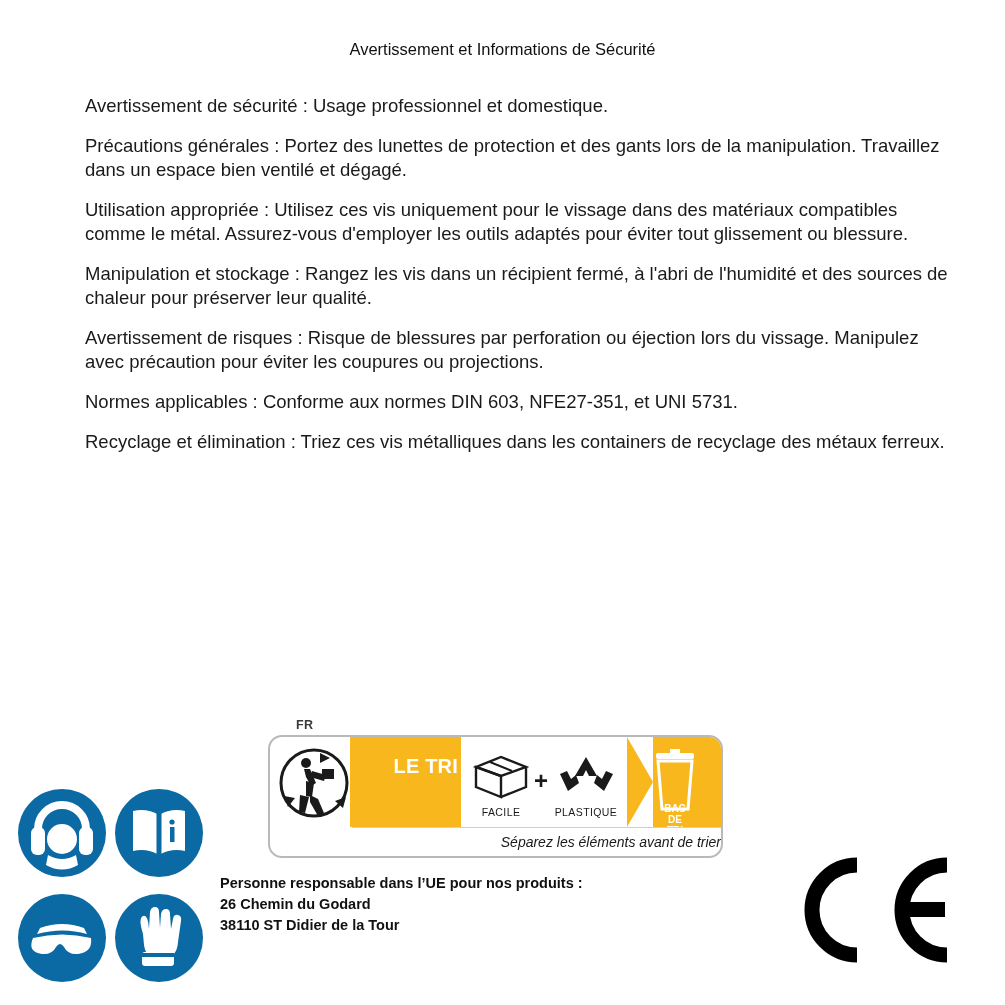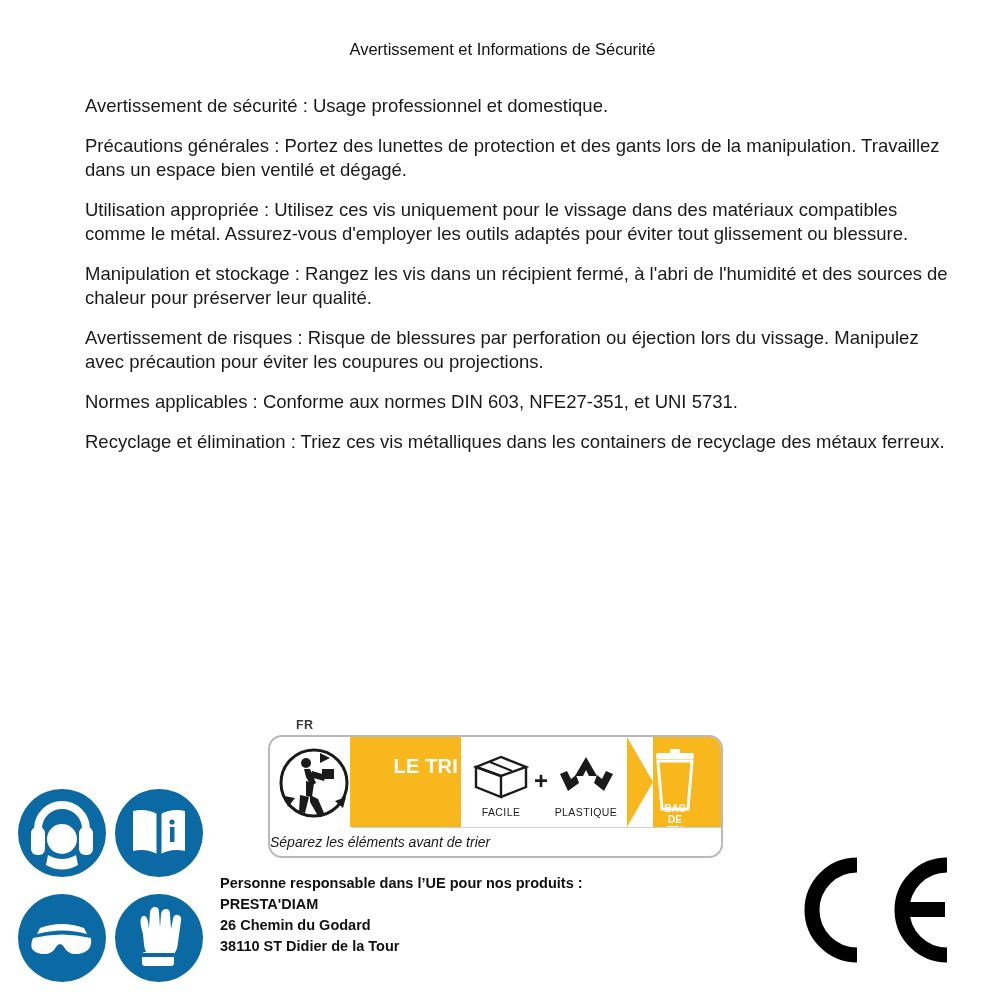--- a/index.html
+++ b/index.html
@@ -188,21 +188,21 @@
     text-align: center;
     color: #ffffff;
     margin-top: 34px;
   }
   .triman .sep {
     position: absolute;
     left: 0;
     top: 90px;
     width: 451px;
     height: 31px;
-    text-align: left;
+    text-align: right;
     font-style: italic;
     font-size: 14px;
     color: #1a1a1a;
     line-height: 31px;
     border-radius: 12px;
   }
   .triman .sepline {
     position: absolute;
     left: 82px;
     top: 90px;
@@ -362,18 +362,17 @@
   <div class="ce">
     <svg width="160" height="110" viewBox="0 0 160 110">
       <path d="M62 10 A45 45 0 1 0 62 100" fill="none" stroke="#000000" stroke-width="15"></path>
       <path d="M152 10 A45 45 0 1 0 152 100" fill="none" stroke="#000000" stroke-width="15"></path>
       <rect x="105" y="47" width="45" height="15" fill="#000000"></rect>
     </svg>
   </div>
 
   <div class="resp">
     <div><span>Personne responsable dans l’</span><span>UE</span><span> pour nos produits :</span></div>
-    <div>PRESTA'DIAM</div>
     <div>26 Chemin du Godard</div>
     <div>38110 ST Didier de la Tour</div>
   </div>
 
 </div>
 
 </body></html>

